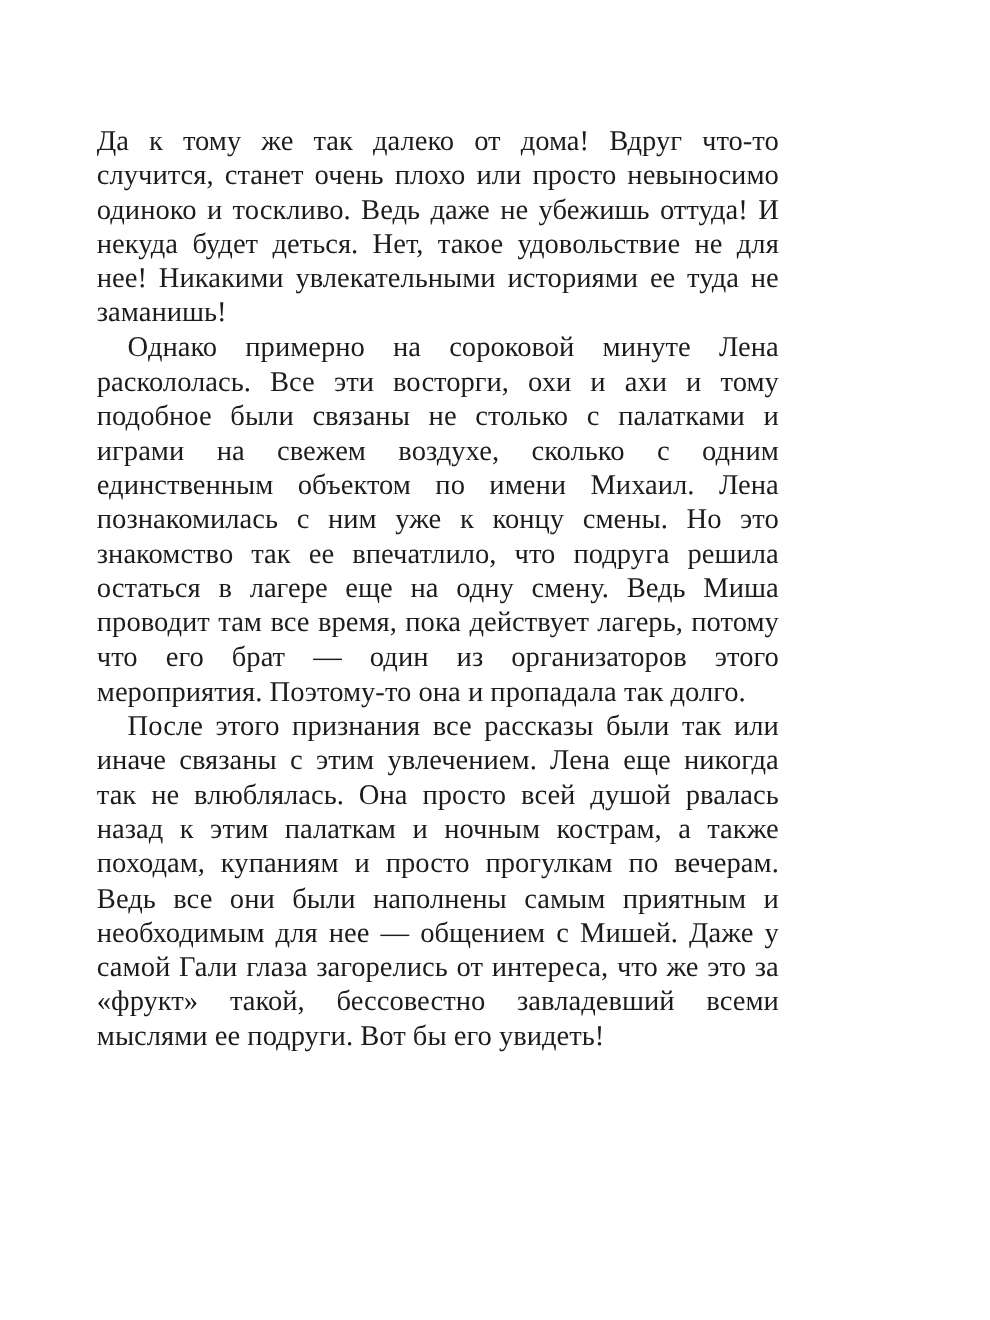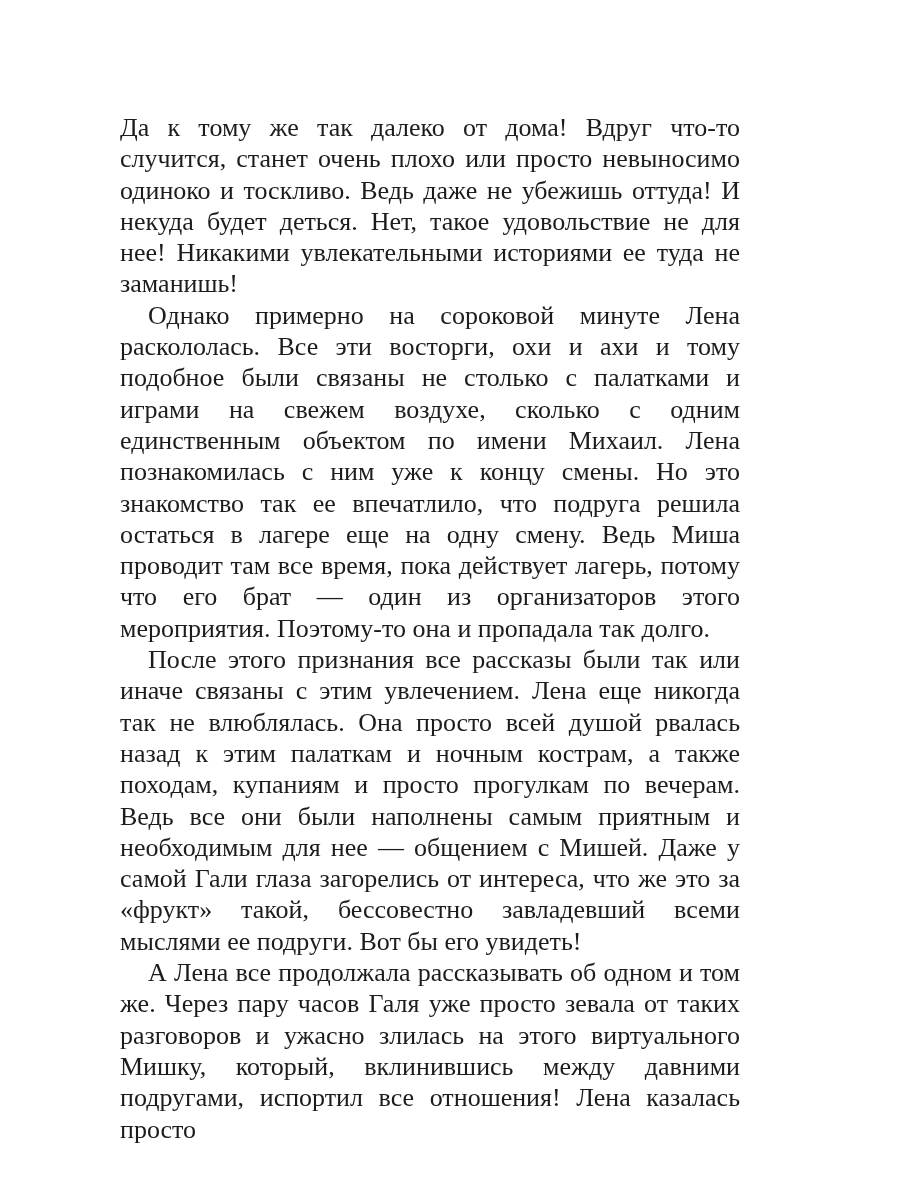--- a/index.html
+++ b/index.html
@@ -8,21 +8,21 @@
     background: #ffffff;
   }
   .page {
     position: relative;
     width: 900px;
     height: 1200px;
     margin: 0 auto;
     background: #ffffff;
     overflow: hidden;
     box-sizing: border-box;
-    padding: 112px 140px 0 120px;
+    padding: 112px 140px 0 88px;
   }
   .text-block {
     width: 620px;
     font-family: "Liberation Serif", "DejaVu Serif", serif;
     font-size: 26px;
     line-height: 31.3px;
     color: #1c1c1c;
     text-align: justify;
     text-rendering: optimizeLegibility;
   }
@@ -36,15 +36,14 @@
   }
 </style>
 </head>
 <body>
 
 <div class="page">
   <div class="text-block">
     <p class="no-indent">Да к тому же так далеко от дома! Вдруг что-то случится, станет очень плохо или просто невыносимо одиноко и тоскливо. Ведь даже не убежишь оттуда! И некуда будет деться. Нет, такое удовольствие не для нее! Никакими увлекательными историями ее туда не заманишь!</p>
     <p>Однако примерно на сороковой минуте Лена раскололась. Все эти восторги, охи и ахи и тому подобное были связаны не столько с палатками и играми на свежем воздухе, сколько с одним единственным объектом по имени Михаил. Лена познакомилась с ним уже к концу смены. Но это знакомство так ее впечатлило, что подруга решила остаться в лагере еще на одну смену. Ведь Миша проводит там все время, пока действует лагерь, потому что его брат — один из организаторов этого мероприятия. Поэтому-то она и пропадала так долго.</p>
     <p>После этого признания все рассказы были так или иначе связаны с этим увлечением. Лена еще никогда так не влюблялась. Она просто всей душой рвалась назад к этим палаткам и ночным кострам, а также походам, купаниям и просто прогулкам по вечерам. Ведь все они были наполнены самым приятным и необходимым для нее — общением с Мишей. Даже у самой Гали глаза загорелись от интереса, что же это за «фрукт» такой, бессовестно завладевший всеми мыслями ее подруги. Вот бы его увидеть!</p>
-    <p>А Лена все продолжала рассказывать об одном и том же. Через пару часов Галя уже просто зевала от таких разговоров и ужасно злилась на этого виртуального Мишку, который, вклинившись между давними подругами, испортил все отношения! Лена казалась просто</p>
   </div>
 </div>
 
 </body></html>

